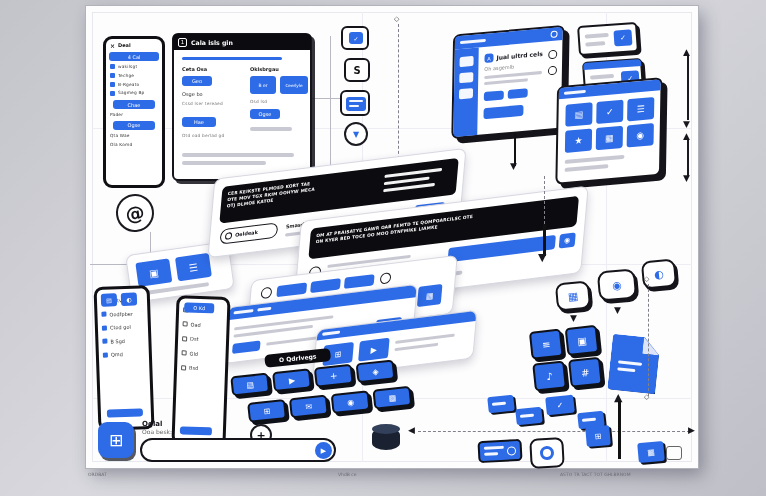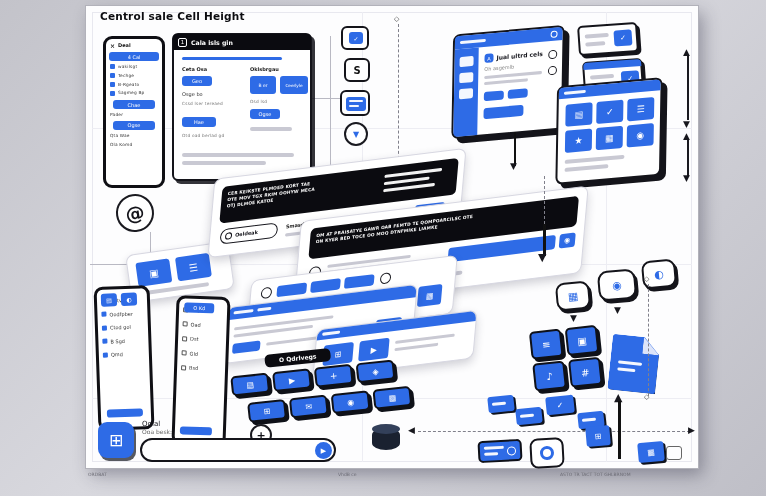--- a/index.html
+++ b/index.html
@@ -42,21 +42,20 @@
   <div class="gline" style="left:6px;top:258px;width:600px;height:1px"></div>
   <div class="gline" style="left:6px;top:392px;width:600px;height:1px"></div>
   <div class="gline" style="left:276px;top:6px;width:1px;height:450px"></div>
   <div class="gline" style="left:520px;top:6px;width:1px;height:450px"></div>
 
   <div class="sline" style="left:4px;top:258px;width:122px;height:1.2px"></div>
   <div class="sline" style="left:64px;top:226px;width:1.2px;height:56px"></div>
   <div class="sline" style="left:244px;top:30px;width:1.2px;height:140px"></div>
   <div class="sline" style="left:226px;top:92px;width:28px;height:1.2px"></div>
 
-  <div class="abs" style="left:14px;top:4px;font-size:10.5px;font-weight:800;color:#0c0c10;letter-spacing:.2px">Centrol sale Cell Height</div>
 
   <div class="phone" style="left:17px;top:30px;width:62px;height:152px">
     <div style="display:flex;align-items:center;gap:3px;margin:3px 0 0 4px;font-weight:bold;color:#111">
       <span class="t6">×</span>
       <span class="t5" style="font-weight:bold">Deal</span>
     </div>
     <div class="bluetile" style="position:relative;margin:3px 3px 0 3px;height:9px;font-size:5px">4 Cal</div>
     <div class="prow t4">
           <span class="sqm"></span>
           <span>wakilsgt</span>
@@ -407,21 +406,21 @@
 
   <div class="abs" style="left:528px;top:388px;width:12px;height:66px">
     <span class="ah" style="left:0;top:-2px;font-size:11px">▲</span>
     <div class="sline" style="left:4px;top:7px;width:3px;height:58px;background:#111"></div>
   </div>
 
   <div class="abs" style="left:12px;top:416px;width:36px;height:36px;background:#2e6be6;border-radius:9px;display:flex;align-items:center;justify-content:center;box-shadow:2px 3px 0 rgba(16,19,28,.7)">
     <span style="font-size:17px;color:#fff">⊞</span>
   </div>
   <div class="abs" style="left:56px;top:414px">
-    <div style="font-size:7px;font-weight:400;color:#15151c">Oglal</div>
+    <div style="font-size:7px;font-weight:700;color:#15151c">Oglal</div>
     <div style="font-size:6px;color:#666">Ooa besk:</div>
   </div>
   <div class="abs" style="left:54px;top:432px;width:196px;height:24px;background:#fff;border:2px solid #14141a;border-radius:12px">
     <div class="abs" style="right:2px;top:2px;width:17px;height:17px;background:#2e6be6;border-radius:50%;display:flex;align-items:center;justify-content:center">
       <span style="font-size:7px;color:#fff">▶</span>
     </div>
   </div>
 
  </div>
 

